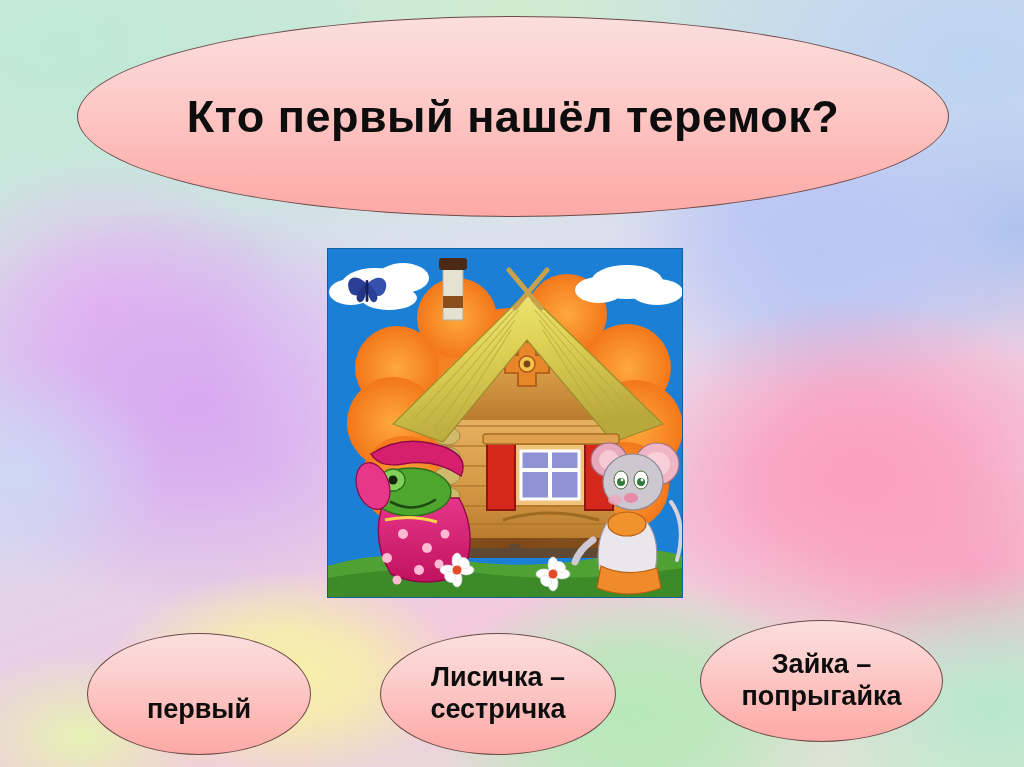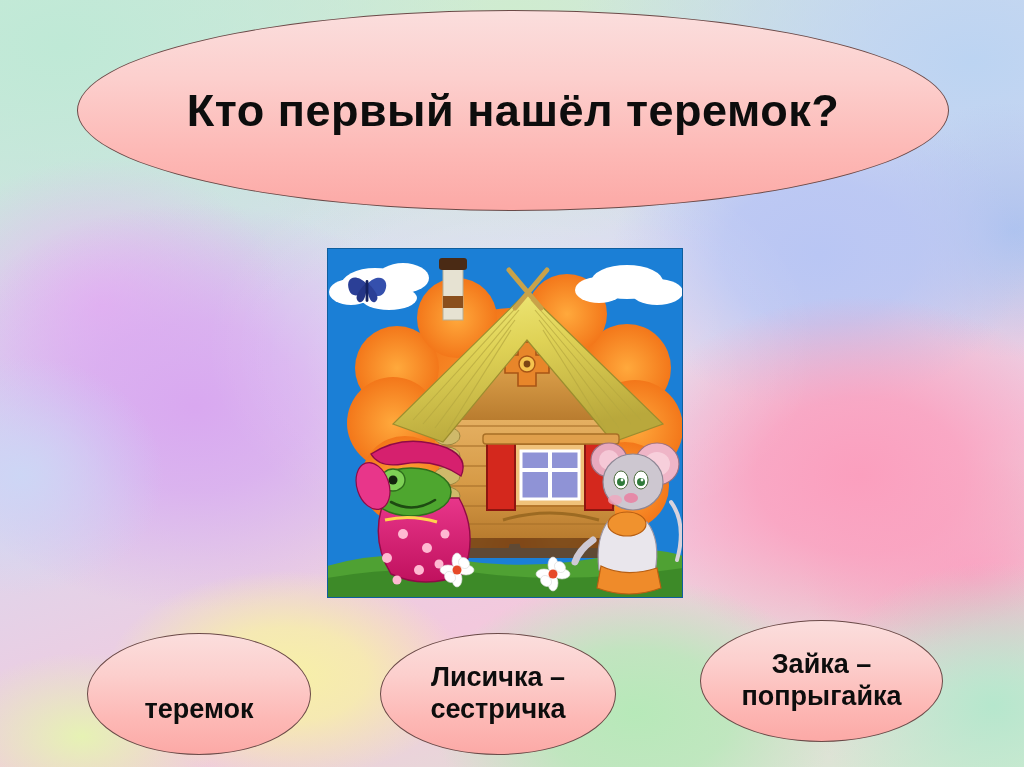--- a/index.html
+++ b/index.html
@@ -73,21 +73,21 @@
     background: linear-gradient(to bottom, #fbdedd 0%, #fccfcd 34%, #fdb9b6 70%, #fca9a6 100%);
     box-sizing: border-box;
     display: flex;
     align-items: center;
     justify-content: center;
     text-align: center;
   }
 
   #title-bubble {
     left: 77px;
-    top: 10px;
+    top: 16px;
     width: 872px;
     height: 201px;
   }
   #title-text {
     font-size: 45px;
     font-weight: 700;
     color: #0d0d0d;
     letter-spacing: 0.5px;
     line-height: 1.1;
     white-space: nowrap;
@@ -331,21 +331,21 @@
           <circle cx="0" cy="0" r="4.5" fill="#e64a28"></circle>
         </g>
       </g>
 
       <rect x="0.5" y="0.5" width="355" height="349" fill="none" stroke="#0f5e9e" stroke-width="1"></rect>
     </svg>
   </div>
 
   <div class="bubble answer-bubble" id="answer-bubble-0">
     <span class="answer-text">
-      <br><span>теремок</span>
+      <br><span>первый</span>
     </span>
   </div>
 
   <div class="bubble answer-bubble" id="answer-bubble-1">
     <span class="answer-text">
       <span>Лисичка –</span><br><span>сестричка</span>
     </span>
   </div>
 
   <div class="bubble answer-bubble" id="answer-bubble-2">

